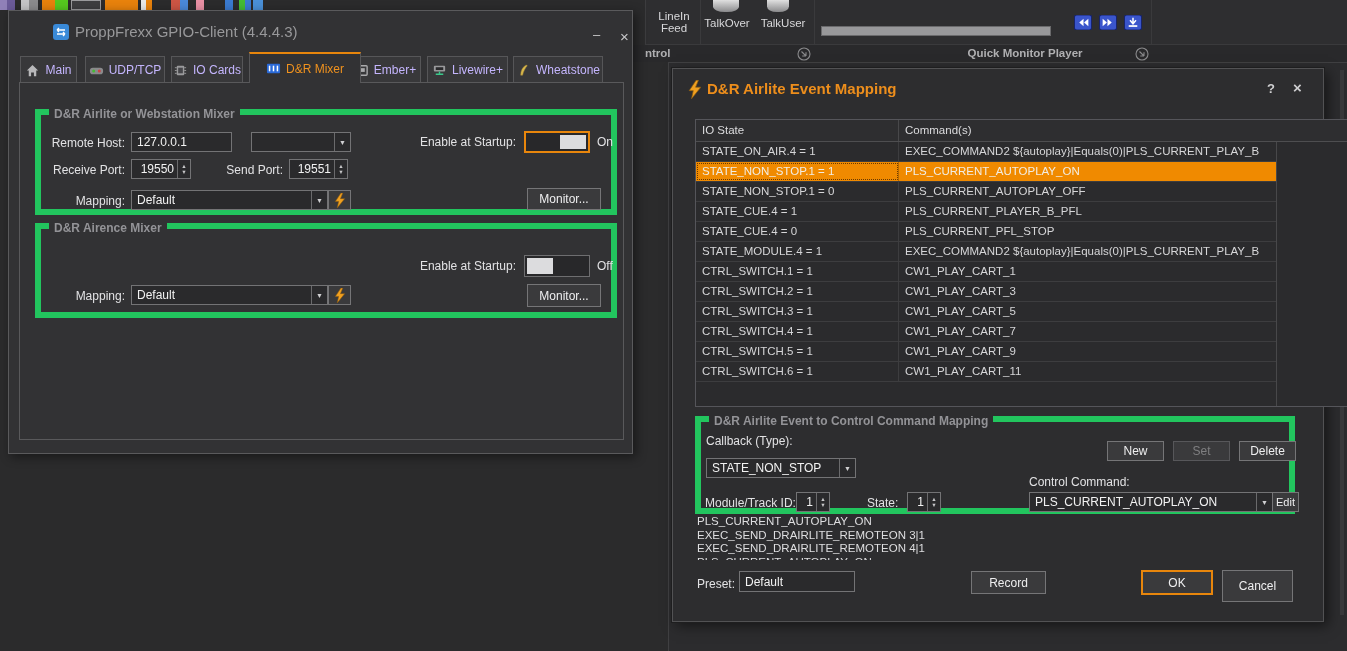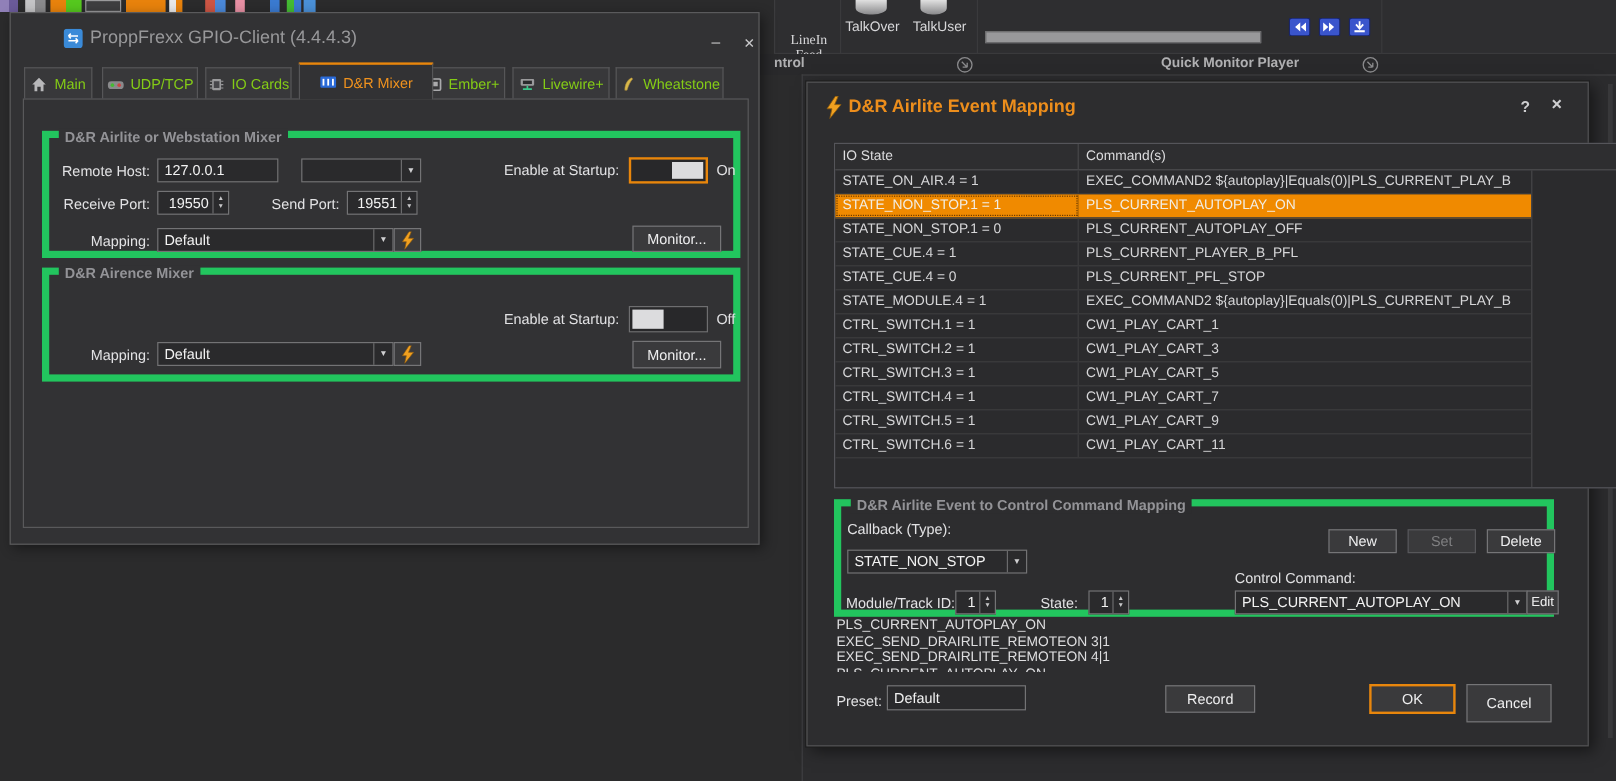--- a/index.html
+++ b/index.html
@@ -65,21 +65,21 @@
     border:1px solid #5a5a5c; box-shadow:3px 3px 10px rgba(0,0,0,.45); }
   .window .leg { background:#323234; }
   .win-title { position:absolute; left:66px; top:12px; font-size:15px; color:#98989a; white-space:nowrap; }
   .win-ctrl { position:absolute; color:#c8c8ca; font-size:13px; cursor:default; }
   .appicon { position:absolute; left:44px; top:13px; width:16px; height:16px; }
   .appicon svg { display:block; width:100%; height:100%; }
   .content { position:absolute; left:10px; top:71px; width:605px; height:358px;
     border:1px solid #59595b; background:#323234; }
   .tab { position:absolute; top:45px; height:27px; background:#38383a;
     border:1px solid #565658; border-bottom:none; display:flex; align-items:center;
-    justify-content:center; gap:5px; color:#84cc16; font-size:12px; cursor:default; }
+    justify-content:center; gap:5px; color:#c4b5fd; font-size:12px; cursor:default; }
   .tab.active { top:41px; height:31px; background:#323234; border-top:2px solid #E8860C;
     color:#F0921E; z-index:3; }
   .tab .ticon { width:15px; height:15px; display:inline-block; }
   .tab .ticon svg { display:block; width:100%; height:100%; }
 
   
   .dialog { left:672px; top:68px; width:652px; height:554px; background:#2d2d2f;
     border:1px solid #525254; box-shadow:0 0 0 1px #1e1e1f, 4px 4px 12px rgba(0,0,0,.5); z-index:5; }
   .dialog .leg { background:#2d2d2f; }
   .dlg-title { position:absolute; left:34px; top:11px; font-size:15px; font-weight:bold;
@@ -130,21 +130,21 @@
       <div class="frag" style="left: 196px; width: 8px; background: rgb(232, 144, 164);"></div>
       <div class="frag" style="left: 225px; width: 8px; background: rgb(58, 122, 208);"></div>
       <div class="frag" style="left: 239px; width: 12px; background: linear-gradient(90deg, rgb(68, 187, 51) 50%, rgb(58, 122, 208) 50%);"></div>
       <div class="frag" style="left: 253px; width: 10px; background: rgb(74, 144, 216);"></div>
     </div>
 
   <div class="abs bgapp-toolbar">
     <div class="vsep" style="left:54px;"></div>
     <div class="vsep" style="left:168px;"></div>
     <div class="vsep" style="left:505px;"></div>
-    <div class="tb-label" style="left:5px;top:28px;width:46px;line-height:12px;font-family:Liberation Serif, serif;">
+    <div class="tb-label" style="left:5px;top:10px;width:46px;line-height:12px;">
       <div>LineIn</div>
       <div>Feed</div>
     </div>
     <div class="blob" style="left:67px;width:26px;"></div>
     <div class="tb-label" style="left:57px;top:17px;width:48px;">TalkOver</div>
     <div class="blob" style="left:121px;width:22px;"></div>
     <div class="tb-label" style="left:112px;top:17px;width:50px;">TalkUser</div>
     <div class="progress-strip" style="left:175px;"></div>
     <div class="media-btn" style="left:428px;">
         <svg viewBox="0 0 16 14">

